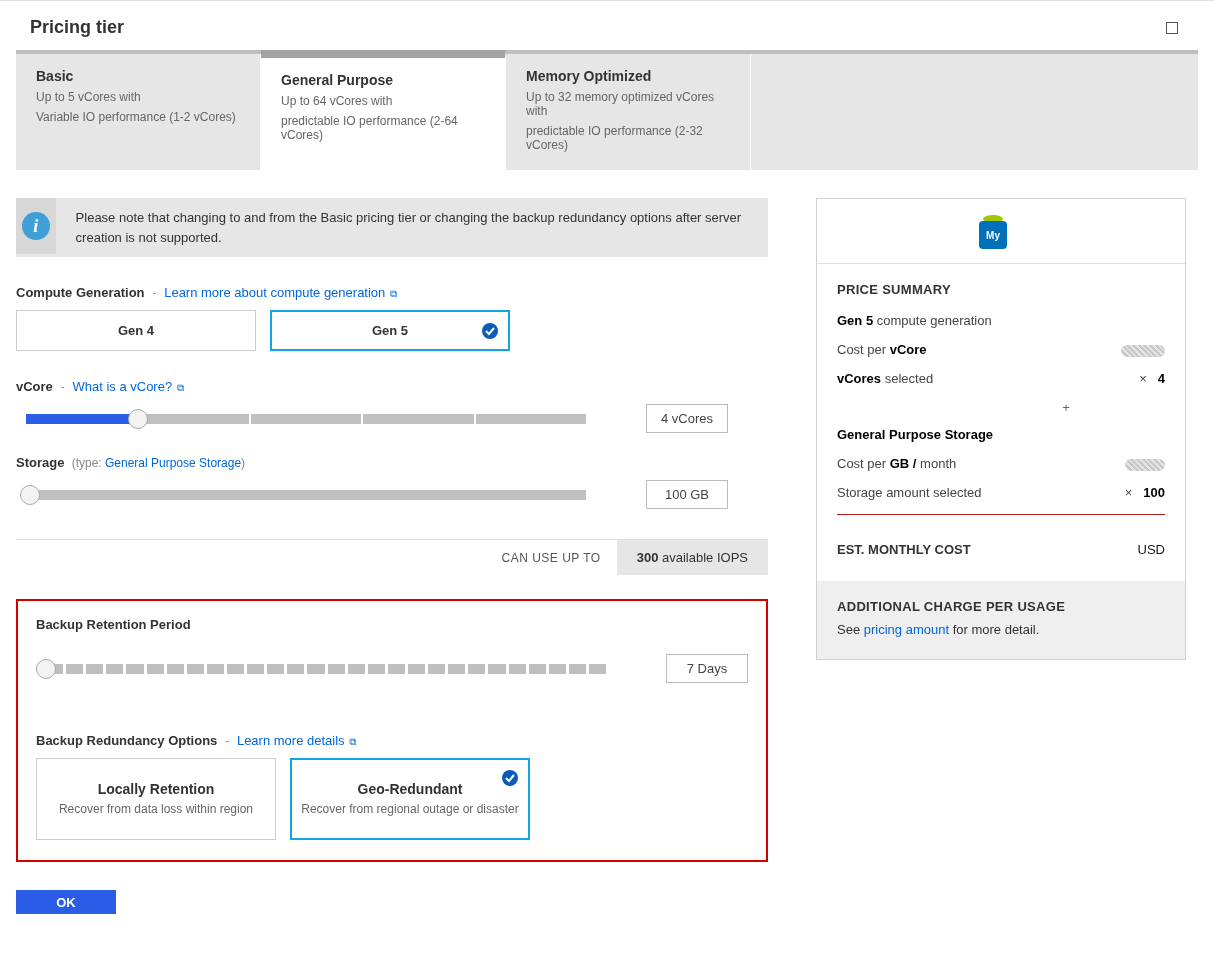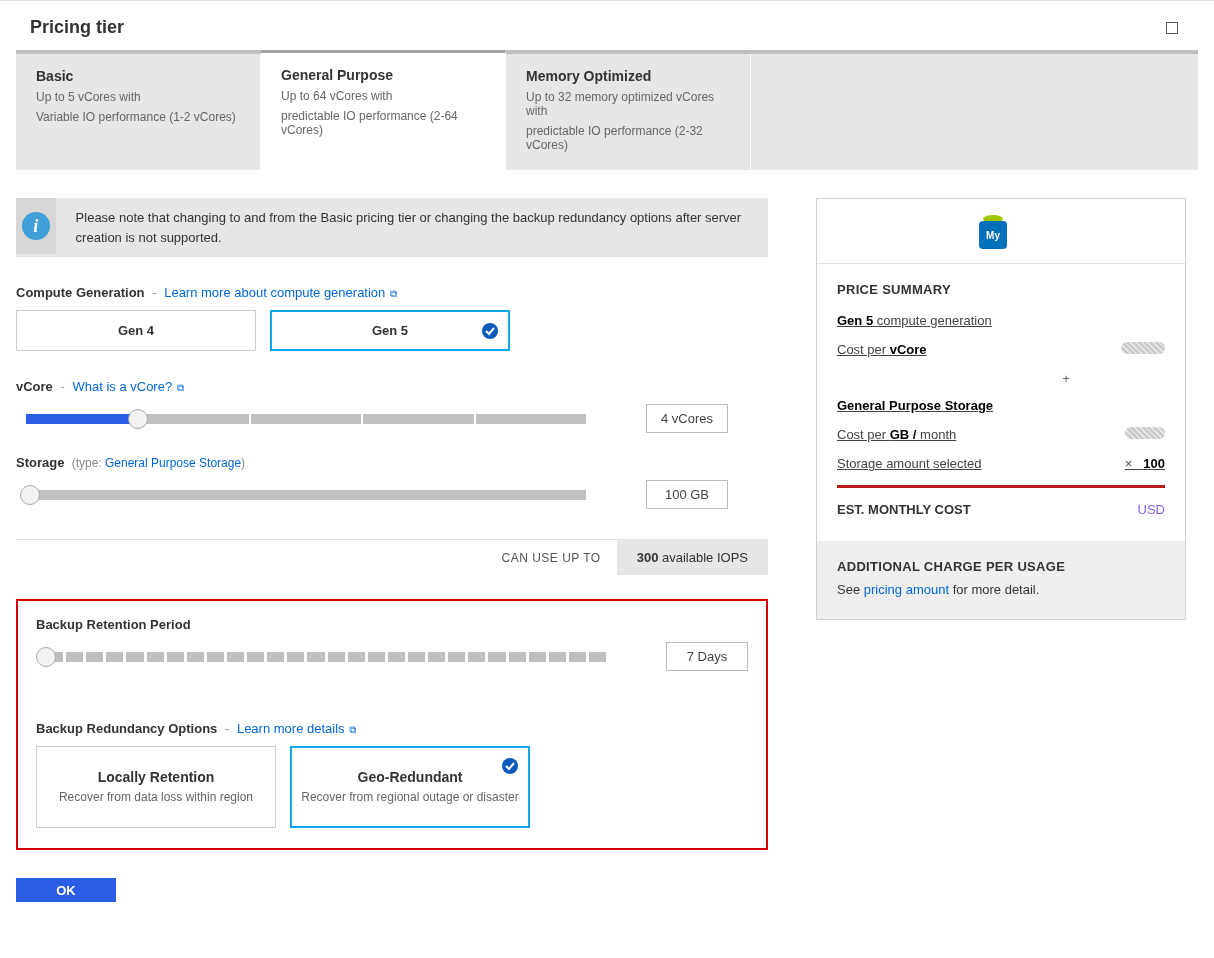--- a/index.html
+++ b/index.html
@@ -43,21 +43,21 @@
   }
   .tab {
     flex: 0 0 auto;
     width: 245px;
     padding: 14px 20px 18px 20px;
     border-right: 1px solid #fff;
     cursor: pointer;
   }
   .tab.active {
     background: #fff;
-    border-top: 3px solid #a3a3a3;
+    border-top: 8px solid #a3a3a3;
     margin-top: -4px;
     padding-top: 14px;
   }
   .tab:not(.active) {
     border-top: none;
   }
   .tab-title { font-weight: 600; font-size: 14px; color: #333; }
   .tab-line1, .tab-line2 { font-size: 12px; color: #666; margin-top: 6px; }
   .tab-rest { flex: 1; border-right: none; }
 
@@ -238,21 +238,21 @@
     font-size: 13px;
   }
   .iops-value .num { font-weight: 700; }
 
   
   .highlight-box {
     border: 2px solid #d40000;
     padding: 16px 18px 20px 18px;
     margin-top: 24px;
   }
-  .retention-section .section-label { margin-bottom: 10px; }
+  .retention-section .section-label { margin-bottom: 22px; }
   .redundancy-section { margin-top: 50px; }
 
   
   .ok-button {
     margin: 28px 0 0 16px;
     width: 100px;
     height: 24px;
     background: #2b5ce6;
     color: #fff;
     font-weight: 600;
@@ -301,53 +301,52 @@
   .panel-body { padding: 18px 20px 24px 20px; }
   .panel-heading {
     font-weight: 700;
     font-size: 13px;
     letter-spacing: 0.3px;
     margin-bottom: 16px;
   }
   .price-line {
     display: flex;
     justify-content: space-between;
-    align-items: flex-start;
+    align-items: flex-end;
     font-size: 13px;
     margin-bottom: 14px;
     color: #444;
-    text-decoration: underline;
   }
   .price-line b { font-weight: 700; color: #000; }
   .plus-row {
     text-align: center;
     font-size: 13px;
     color: #666;
     margin: 0 0 12px 0;
     padding-left: 130px;
   }
   .price-line .blur {
     width: 44px;
     height: 12px;
     background: repeating-linear-gradient(45deg, #c8c8c8, #c8c8c8 2px, #e4e4e4 2px, #e4e4e4 4px);
     border-radius: 6px;
     display: inline-block;
   }
   .price-line .blur.sm { width: 40px; }
   .price-line .val-right { font-size: 13px; }
   .est-row {
-    border-top: 3px solid #b91c1c;
-    padding-top: 14px;
+    border-top: 1px solid #b91c1c;
+    padding-top: 27px;
     margin-top: 11px;
     display: flex;
     justify-content: space-between;
     align-items: center;
   }
   .est-row .est-label { font-weight: 700; font-size: 13px; }
-  .est-row .est-val { display: flex; align-items: center; gap: 4px; font-size: 13px; color: #8b5cf6; }
+  .est-row .est-val { display: flex; align-items: center; gap: 4px; font-size: 13px; color: #0f172a; }
   .panel-footer {
     background: #efefef;
     padding: 18px 12px 22px 20px;
   }
   .panel-footer .panel-heading { margin-bottom: 8px; }
   .panel-footer .footer-text { font-size: 13px; }
   .panel-footer a { color: #0067da; text-decoration: none; }
 
   svg.check-svg { width: 10px; height: 10px; }
 </style>
@@ -539,20 +538,24 @@
       <div class="panel-body">
         <div class="panel-heading">PRICE SUMMARY</div>
 
         <div class="price-line">
           <span><b>Gen 5 </b><span>compute generation</span></span>
         </div>
         <div class="price-line">
           <span><span>Cost per </span><b>vCore</b></span>
           <span class="blur"></span>
         </div>
+        <div class="price-line">
+          <span><b>vCores</b><span> selected</span></span>
+          <span class="val-right">×&nbsp;&nbsp;&nbsp;<b>4</b></span>
+        </div>
 
         <div class="plus-row">+</div>
 
         <div class="price-line">
           <b>General Purpose Storage</b>
         </div>
         <div class="price-line">
           <span><span>Cost per </span><b>GB / </b><span>month</span></span>
           <span class="blur sm"></span>
         </div>

